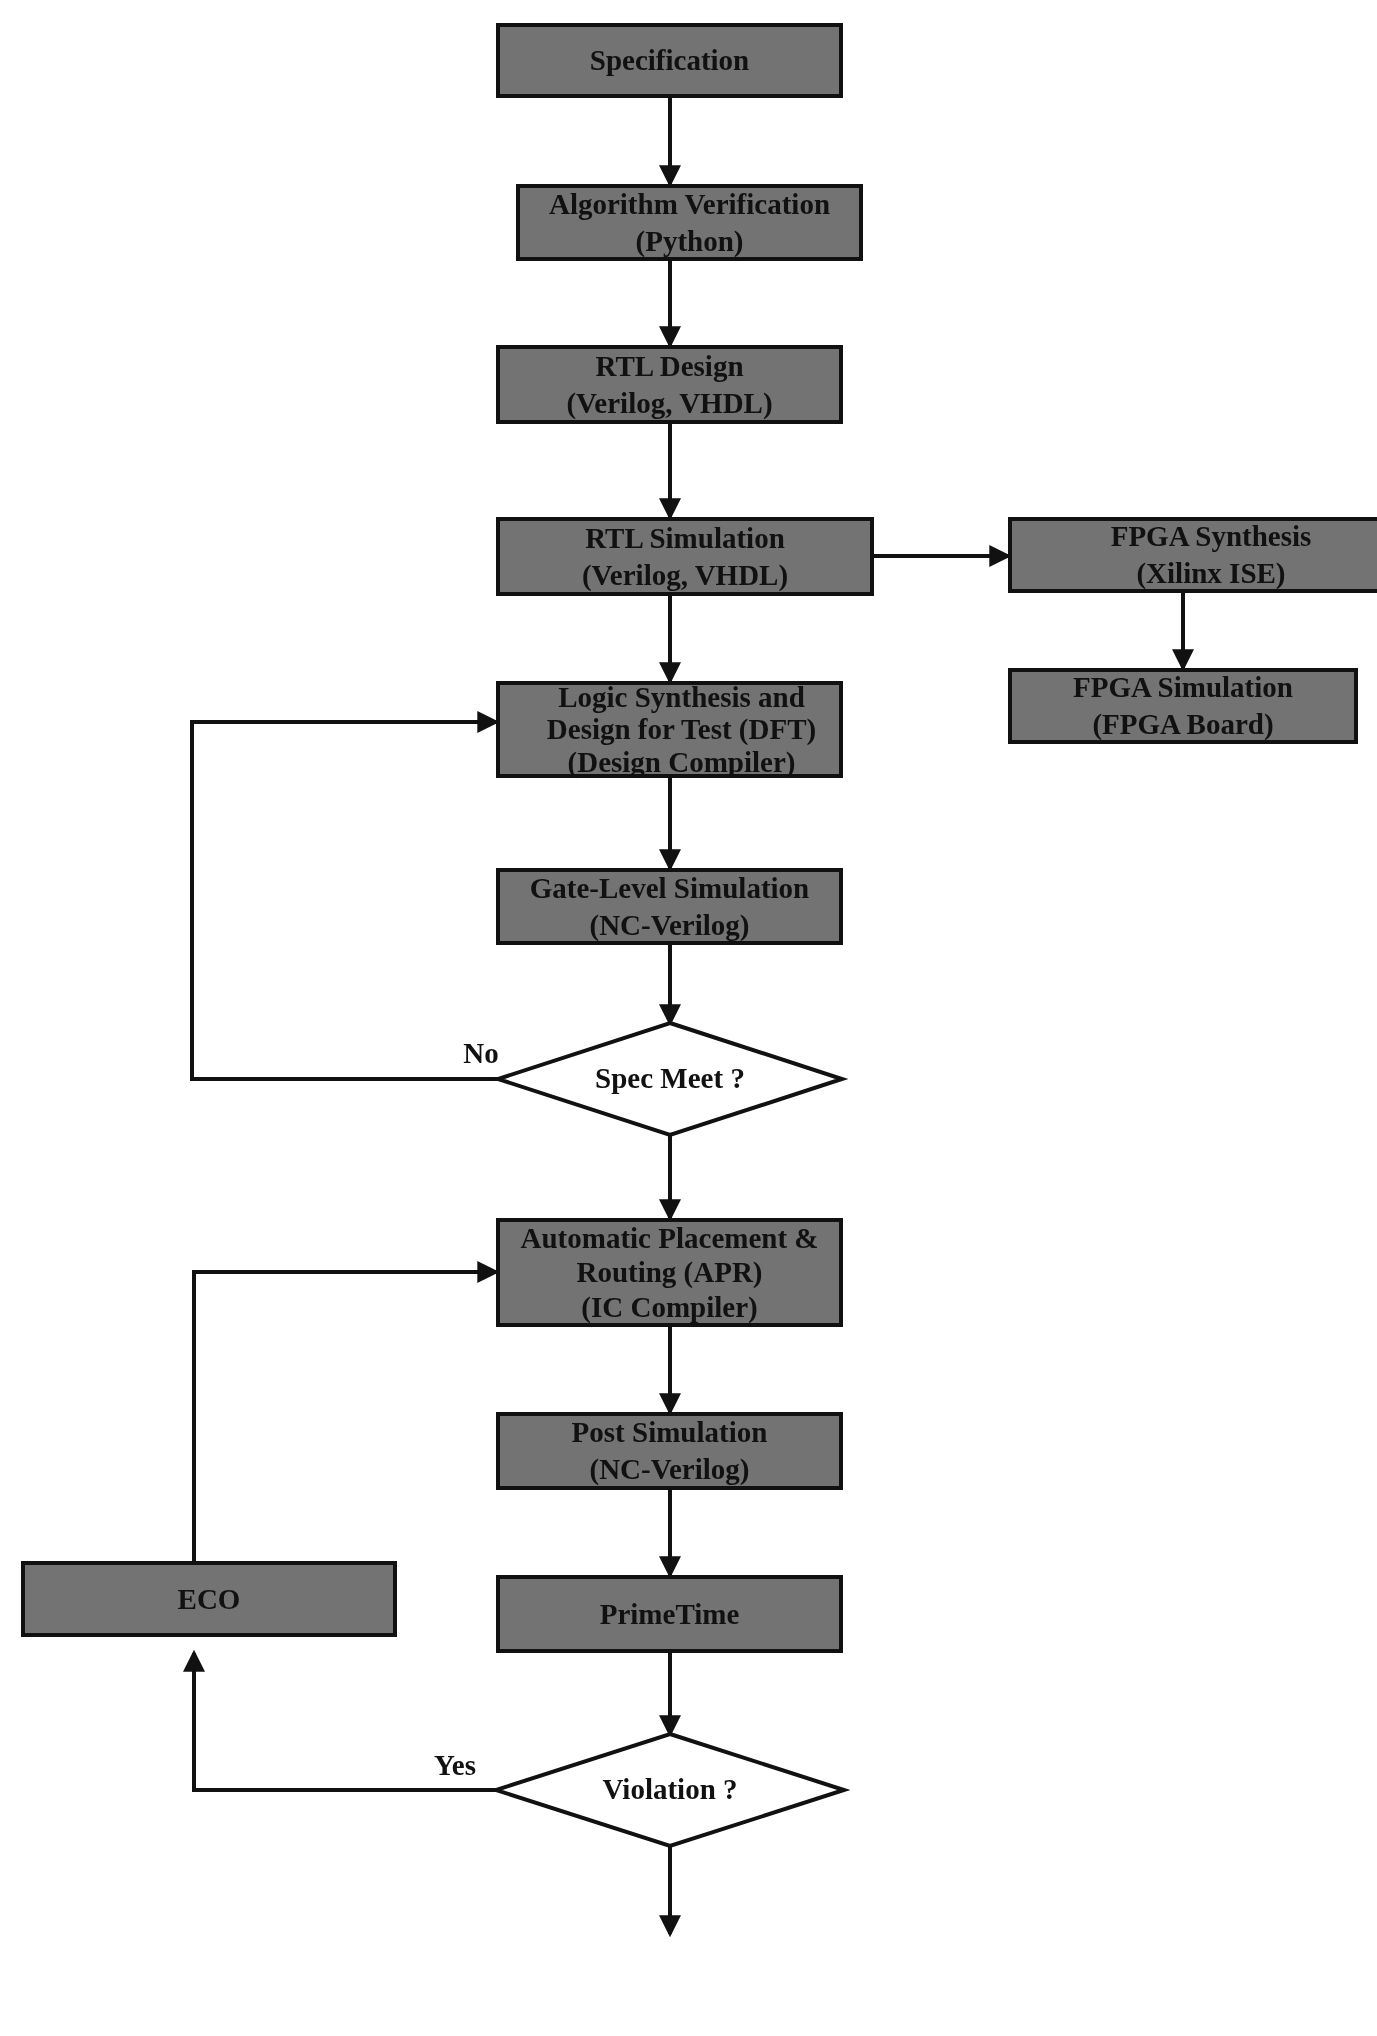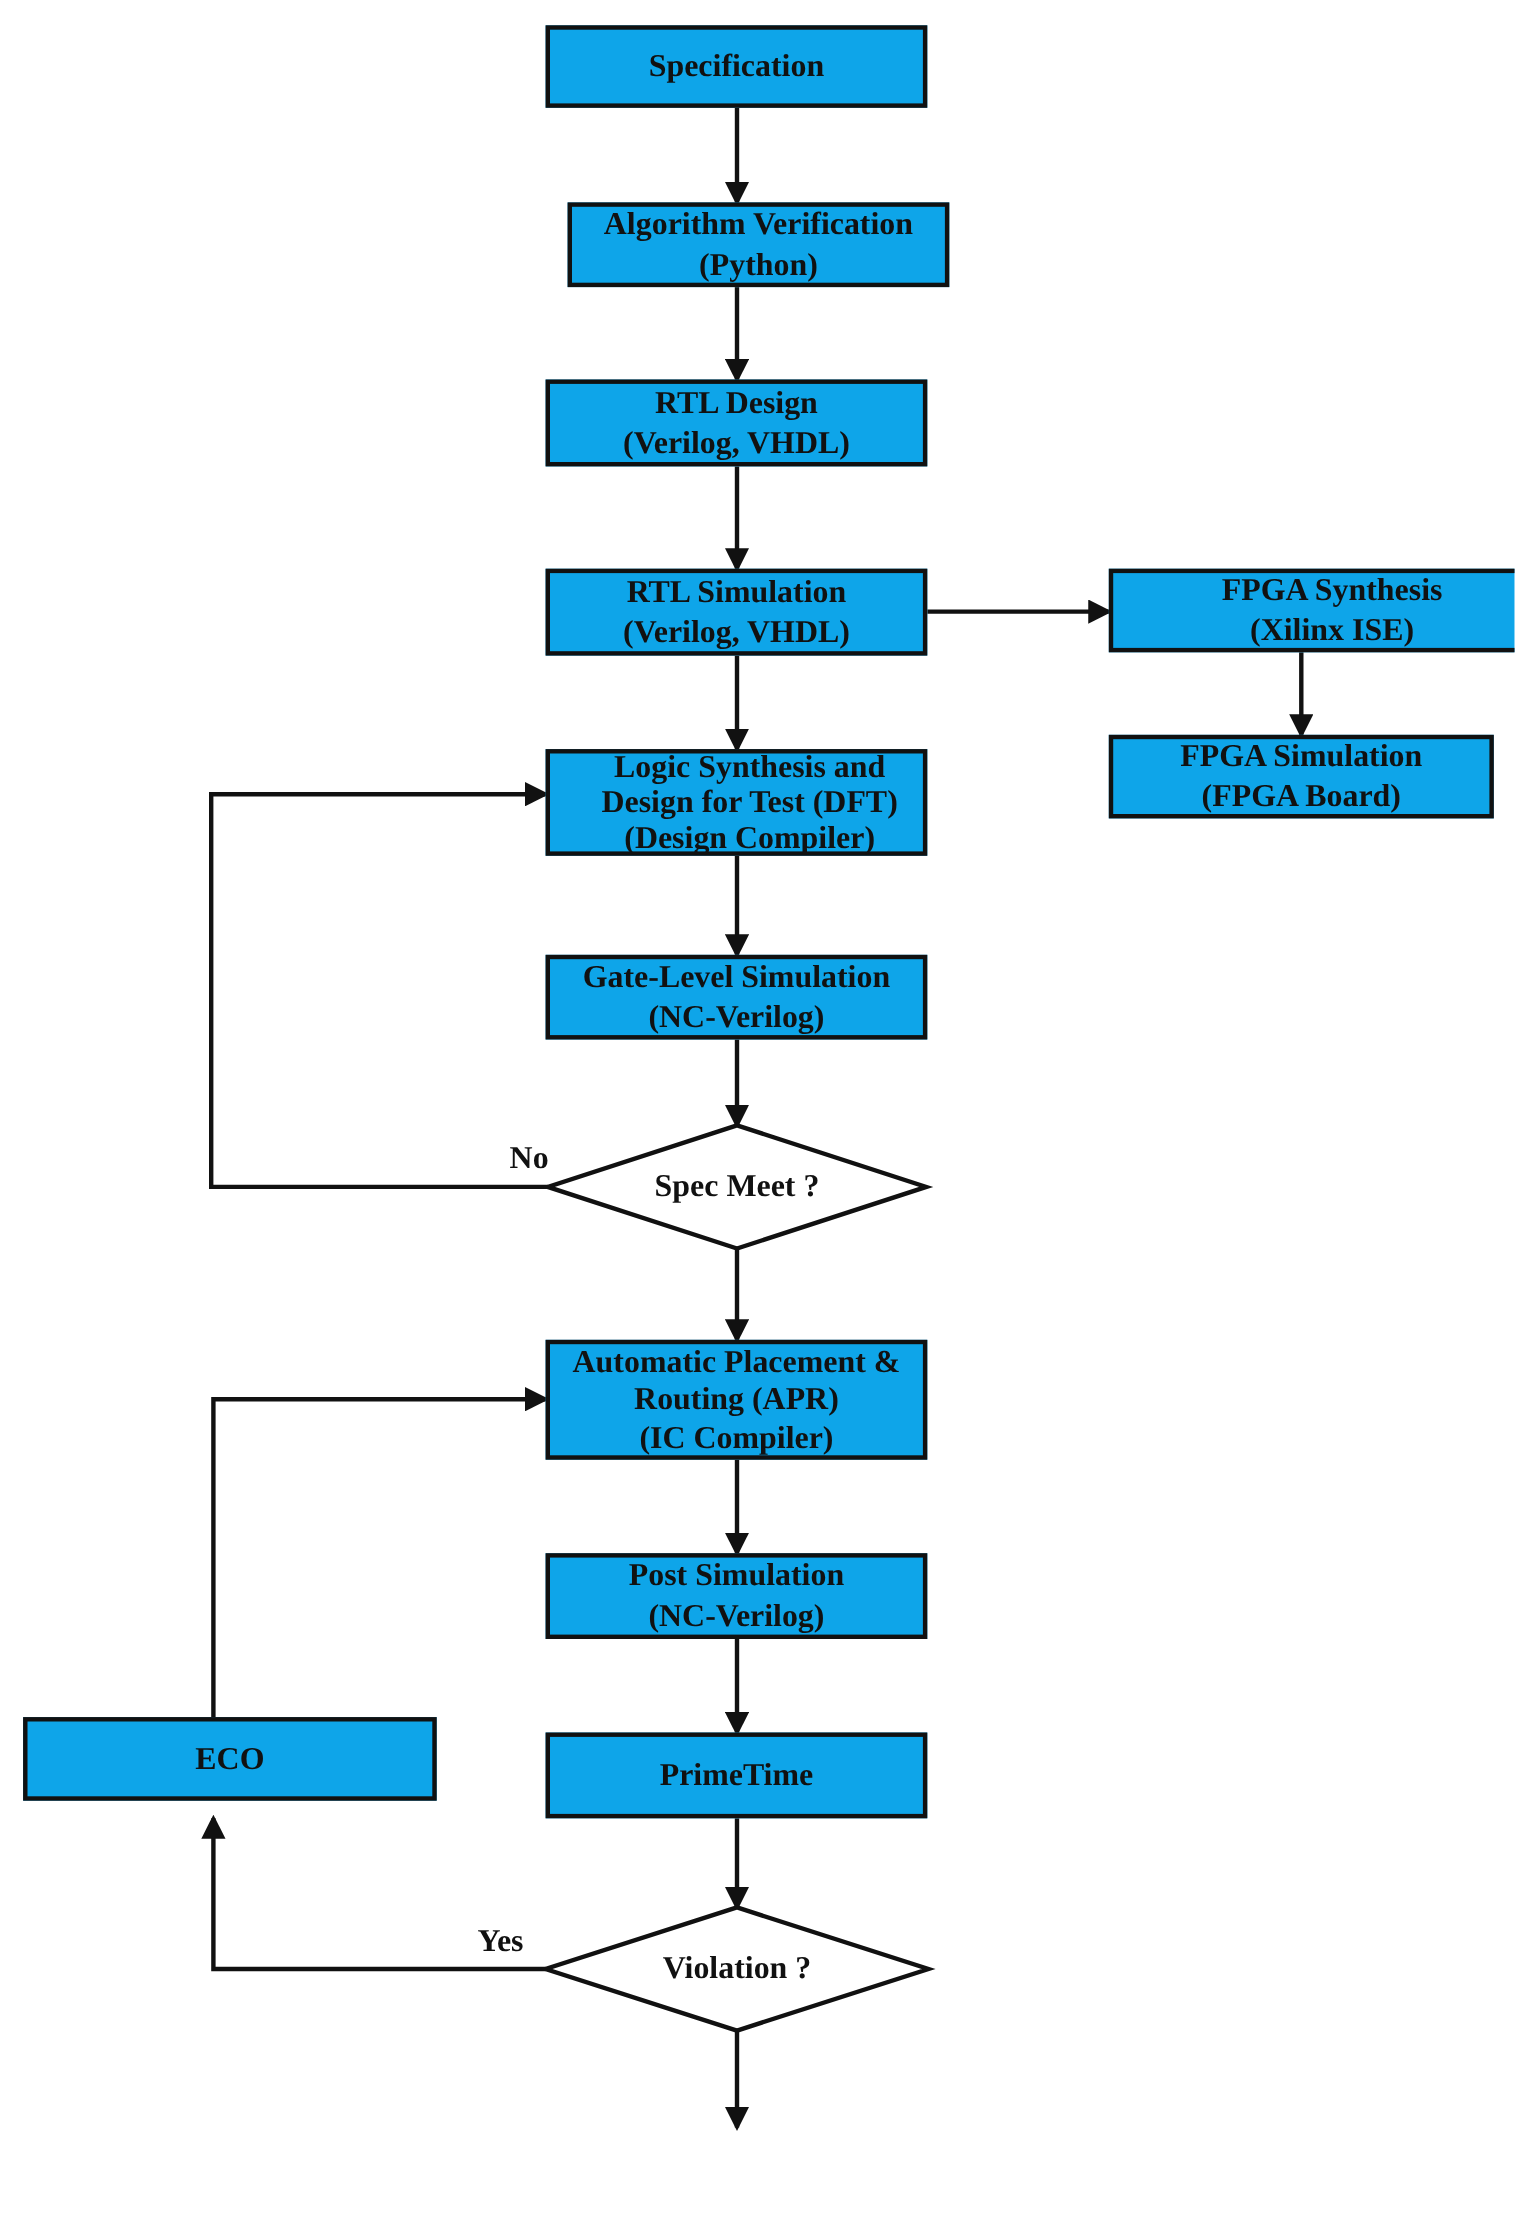--- a/index.html
+++ b/index.html
@@ -11,21 +11,21 @@
     font-family:"Liberation Serif", serif;
     font-weight:700;
     color:#111;
     overflow:hidden;
   }
   svg.wires{position:absolute;left:0;top:0;width:1377px;height:2036px;}
   .node{
     position:absolute;
     box-sizing:border-box;
     border:4px solid #111;
-    background:#0ea5e9;
+    background:#737373;
     display:flex;
     flex-direction:column;
     align-items:center;
     justify-content:center;
     text-align:center;
     font-size:29px;
     line-height:1.26;
   }
   .labelbox{
     position:absolute;
@@ -80,21 +80,21 @@
   <div class="node" style="left:496px;top:184px;width:347px;height:77px;margin-left:20px;">
     <div>Algorithm Verification</div>
     <div>(Python)</div>
   </div>
 
   <div class="node" style="left:496px;top:345px;width:347px;height:79px;">
     <div>RTL Design</div>
     <div>(Verilog, VHDL)</div>
   </div>
 
-  <div class="node" style="left:496px;top:517px;width:347px;height:79px;">
+  <div class="node" style="left:496px;top:517px;width:378px;height:79px;">
     <div>RTL Simulation</div>
     <div>(Verilog, VHDL)</div>
   </div>
 
   <div class="node" style="left:1008px;top:517px;width:406px;height:76px;">
     <div>FPGA Synthesis</div>
     <div>(Xilinx ISE)</div>
   </div>
 
   <div class="node" style="left:1008px;top:668px;width:350px;height:76px;">

